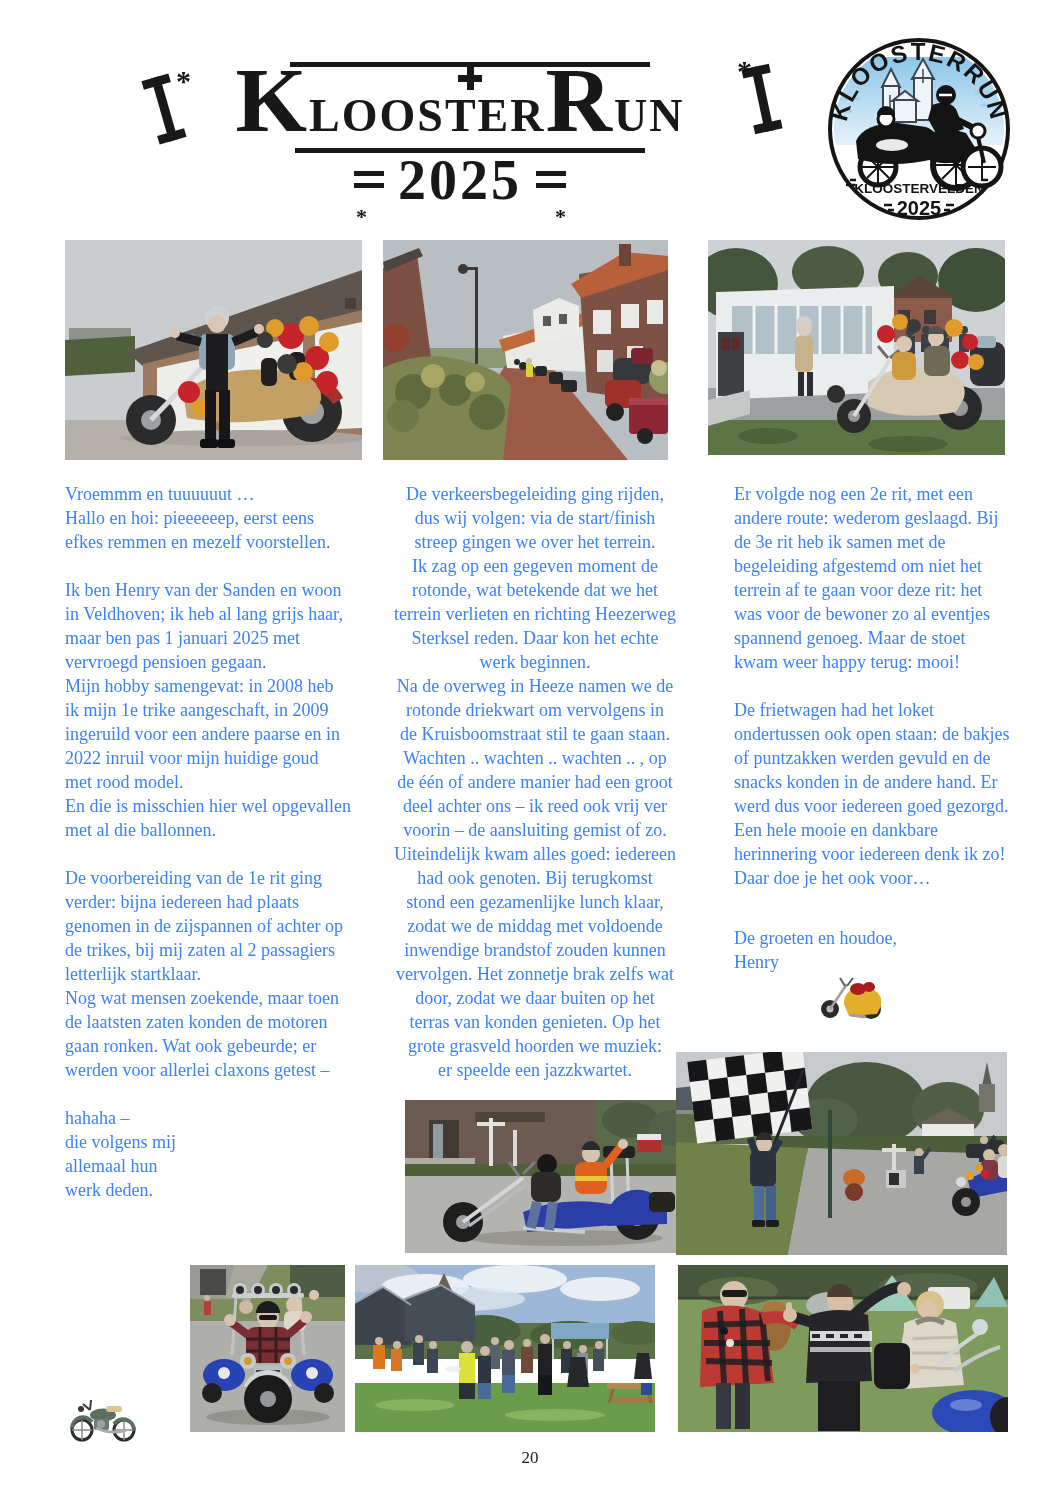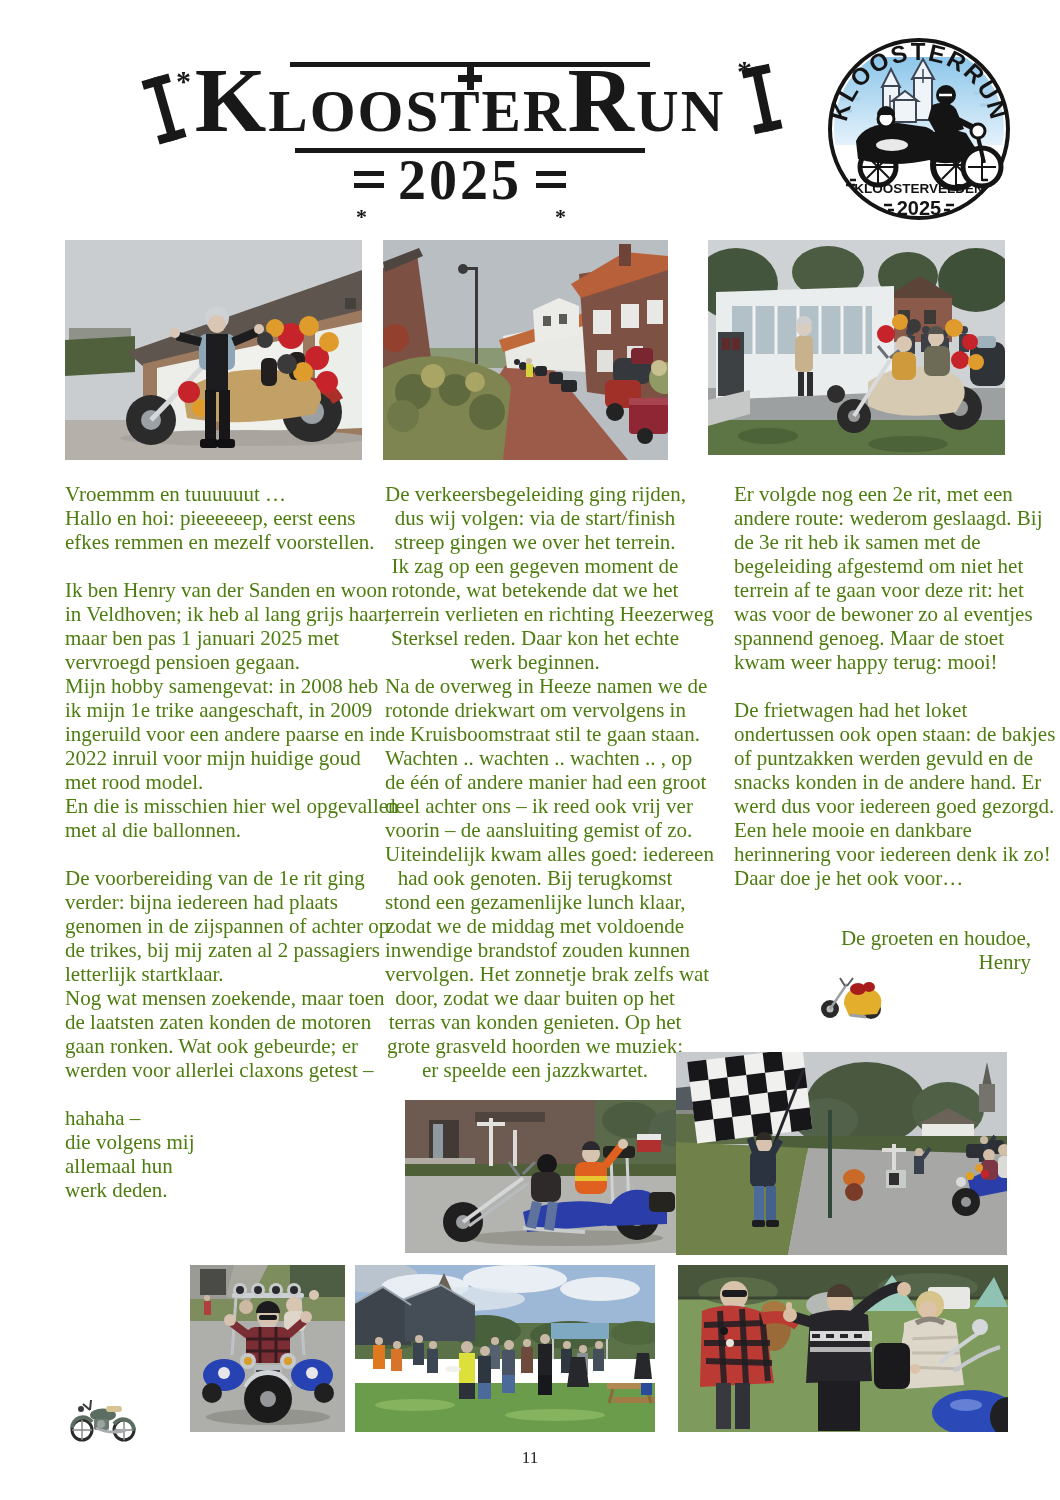--- a/index.html
+++ b/index.html
@@ -10,47 +10,47 @@
   .title-wrap{position:absolute;left:110px;top:40px;width:700px;height:185px;text-align:center;}
   .rule{position:absolute;height:5px;background:#181818;}
   .rule-top{left:180px;right:160px;top:22px;}
   .rule-bottom{left:185px;right:165px;top:108px;}
   .plus{position:absolute;left:50%;top:4px;transform:translateX(-50%);width:24px;height:24px;
         background:linear-gradient(#181818,#181818) center/24px 7px no-repeat,
                    linear-gradient(#181818,#181818) center/7px 24px no-repeat;}
   .title-main{position:relative;margin-top:14px;font-weight:bold;color:#181818;line-height:1;
               letter-spacing:2px;white-space:nowrap;}
   .t-big{font-size:92px;}
-  .t-small{font-size:59px;}
+  .t-small{font-size:46px;}
   .ibeam{position:absolute;width:28px;height:66px;
         background:linear-gradient(#181818,#181818) center/9px 66px no-repeat,
                    linear-gradient(#181818,#181818) top center/28px 9px no-repeat,
                    linear-gradient(#181818,#181818) bottom center/28px 9px no-repeat;}
   .ibeam-l{left:40px;top:36px;transform:rotate(-16deg);}
   .ibeam-r{right:34px;top:26px;transform:rotate(-12deg);}
   .ast{position:absolute;font-size:30px;font-weight:bold;color:#181818;font-family:"Liberation Serif",serif;}
   .year-row{position:absolute;left:0;right:0;top:112px;display:flex;align-items:center;justify-content:center;gap:14px;}
   .year-text{font-size:56px;font-weight:bold;color:#181818;letter-spacing:3px;line-height:1;}
   .dashes{width:30px;height:19px;
         background:repeating-linear-gradient(#181818 0 5px,transparent 5px 12px);}
 
   
   .badge{position:absolute;left:826px;top:33px;width:186px;height:192px;}
 
   
   .photo{position:absolute;overflow:hidden;}
   .photo svg{display:block;}
 
   
-  .col{position:absolute;top:482px;font-size:21px;line-height:24px;color:#4d7c0f;}
+  .col{position:absolute;top:482px;font-size:18px;line-height:24px;color:#3b82f6;}
   .col1{left:65px;width:300px;}
   .col2{left:385px;width:300px;text-align:center;}
   .col3{left:734px;width:297px;}
   .para{white-space:pre;margin:0 0 24px 0;}
-  .signoff{text-align:right;margin-top:36px;white-space:pre;font-family:Liberation Serif, serif;}
+  .signoff{text-align:left;margin-top:36px;white-space:pre;font-family:Liberation Serif, serif;}
 
   .clip{position:absolute;}
 
   .footer{position:absolute;left:0;right:0;top:1448px;text-align:center;font-size:17px;color:#222;}
 </style>
 </head>
 <body>
 
 <div class="page">
 
@@ -689,15 +689,15 @@
       <ellipse cx="37" cy="21" rx="13" ry="6.5" fill="#5c6e62"></ellipse>
       <rect x="40" y="12" width="16" height="6" rx="3" fill="#d8c494"></rect>
       <rect x="28" y="25" width="15" height="11" rx="2" fill="#6e7a74"></rect>
       <circle cx="35" cy="30" r="4" fill="#9aa4a0"></circle>
       <path d="M30,34 q16,7 30,2" stroke="#a8acae" stroke-width="3" fill="none"></path>
       <path d="M24,16 l-7,-6 m7,6 l1,-10" stroke="#3a3a3a" stroke-width="2" fill="none"></path>
       <circle cx="15" cy="15" r="3" fill="#3a3a3a"></circle>
     </svg>
   </div>
 
-  <div class="footer">11</div>
+  <div class="footer">20</div>
 
 </div>
 
 </body></html>

